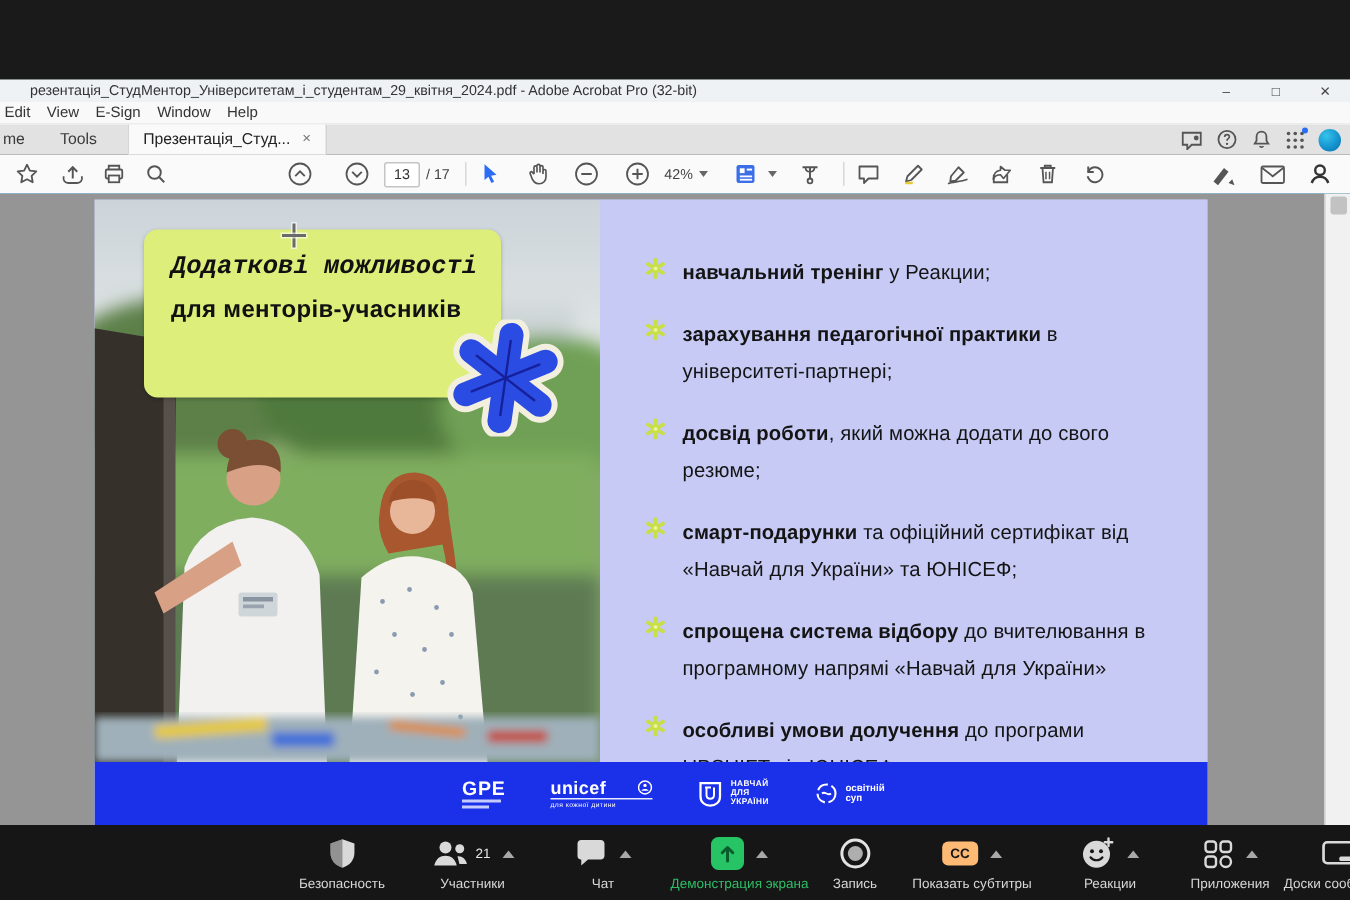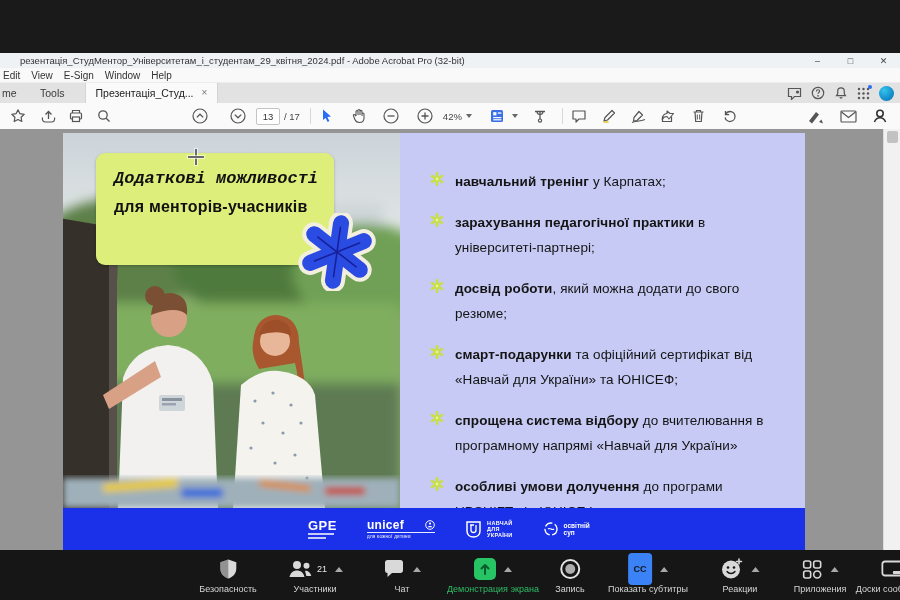--- a/index.html
+++ b/index.html
@@ -92,21 +92,21 @@
   .soup-txt{font-size:6.5px;font-weight:700;line-height:7px;}
 
   
   .zoombar{left:0;top:550px;width:900px;height:50px;background:#161616;overflow:hidden;}
   .zbtn{position:absolute;top:7px;transform:translateX(-50%);display:flex;flex-direction:column;align-items:center;white-space:nowrap;}
   .zicon{height:24px;display:flex;align-items:center;gap:5px;}
   .zlabel{font-size:9px;color:#d6d6d6;margin-top:3px;}
   .zlabel.green{color:#2ebd66;}
   .zbadge{font-size:9px;color:#e8e8e8;margin-left:-1px;}
   .chev{width:0;height:0;border-left:4px solid transparent;border-right:4px solid transparent;border-bottom:5px solid #a8a8a8;margin-left:3px;}
-  .ccbox{width:24px;height:32px;border-radius:4px;background:#3b82f6;color:#161616;
+  .ccbox{width:24px;height:16px;border-radius:4px;background:#fdba74;color:#161616;
          font-size:9px;font-weight:800;display:flex;align-items:center;justify-content:center;}
   .sharebox{width:22px;height:22px;border-radius:5px;background:#27c465;display:flex;align-items:center;justify-content:center;}
 </style>
 </head>
 <body>
 
 <div class="stage">
 
   <div class="abs letterbox"></div>
 
@@ -419,21 +419,21 @@
             <span class="bmark">
               <svg width="14" height="14" viewBox="0 0 14 14">
                   <g stroke="#c8df45" stroke-width="2.6" stroke-linecap="round">
                     <path d="M7 1.2v11.6"></path>
                     <path d="M2 4.1l10 5.8"></path>
                     <path d="M12 4.1L2 9.9"></path>
                   </g>
                   <circle cx="7" cy="7" r="1.4" fill="#e9f598"></circle>
                 </svg>
             </span>
-            <span class="btext"><b>навчальний тренінг</b><span> у Карпатах;</span></span>
+            <span class="btext"><b>навчальний тренінг</b><span> у Реакции;</span></span>
           </div>
           <div class="bullet">
             <span class="bmark">
               <svg width="14" height="14" viewBox="0 0 14 14">
                   <g stroke="#c8df45" stroke-width="2.6" stroke-linecap="round">
                     <path d="M7 1.2v11.6"></path>
                     <path d="M2 4.1l10 5.8"></path>
                     <path d="M12 4.1L2 9.9"></path>
                   </g>
                   <circle cx="7" cy="7" r="1.4" fill="#e9f598"></circle>

